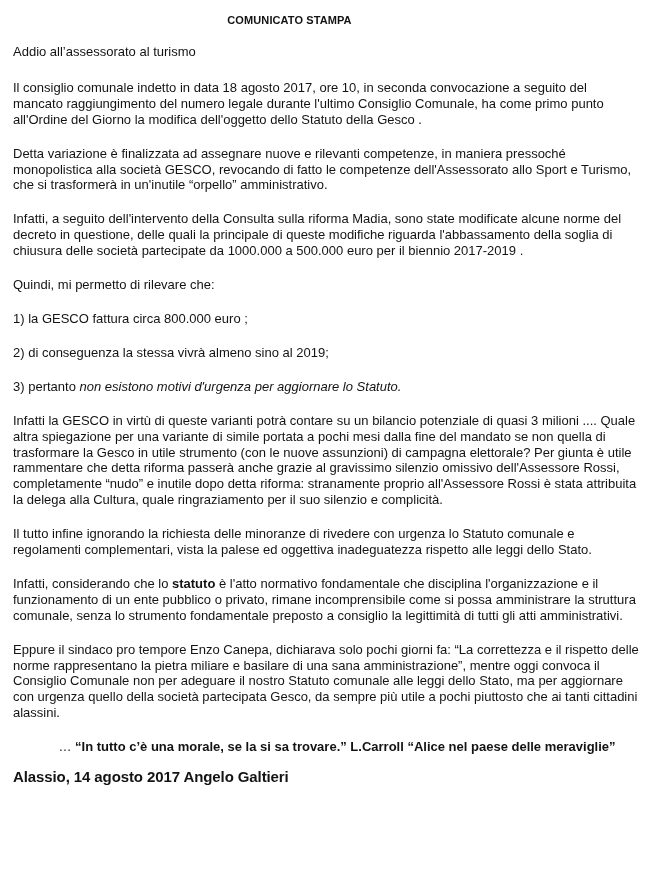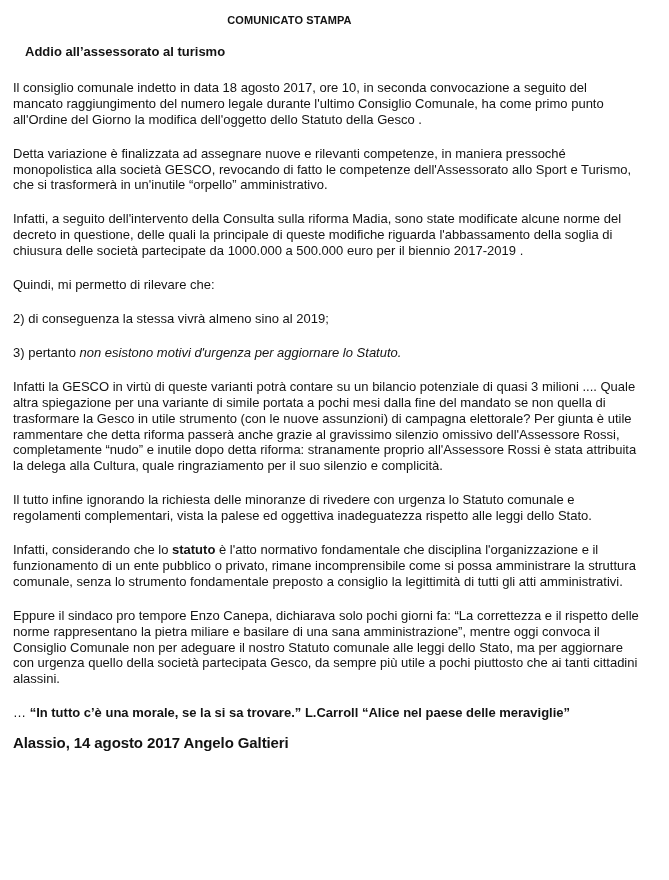--- a/index.html
+++ b/index.html
@@ -23,34 +23,35 @@
   .doc-title {
     font-size: 11px;
     font-weight: bold;
     line-height: 16px;
     text-align: center;
     margin: 4px 95px 16px 0;
     letter-spacing: 0.1px;
   }
   .doc-heading {
     font-size: 13px;
-    font-weight: bold;
+    font-weight: normal;
     line-height: 15.9px;
-    margin: 0 0 20px 12px;
+    margin: 0 0 20px 0;
   }
   .para {
     margin: 0 0 18px 0;
     white-space: pre-line;
   }
   .extra-gap {
   }
   .italic { font-style: italic; }
   .bold { font-weight: bold; }
   .quote-line {
     margin-bottom: 14px;
+    text-align: center;
   }
   .footer-line {
     margin: 0;
     font-weight: bold;
     font-size: 15px;
     letter-spacing: -0.1px;
   }
 </style>
 </head>
 <body>
@@ -63,20 +64,21 @@
 mancato raggiungimento del numero legale durante l'ultimo Consiglio Comunale, ha come primo punto
 all'Ordine del Giorno la modifica dell'oggetto dello Statuto della Gesco .</p>
   <p class="para">Detta variazione è finalizzata ad assegnare nuove e rilevanti competenze, in maniera pressoché
 monopolistica alla società GESCO, revocando di fatto le competenze dell'Assessorato allo Sport e Turismo,
 che si trasformerà in un'inutile “orpello” amministrativo.</p>
   <p class="para">Infatti, a seguito dell'intervento della Consulta sulla riforma Madia, sono state modificate alcune norme del
 decreto in questione, delle quali la principale di queste modifiche riguarda l'abbassamento della soglia di
 chiusura delle società partecipate da 1000.000 a 500.000 euro per il biennio 2017-2019 .</p>
   <p class="para">Quindi, mi permetto di rilevare che:</p>
 
+  <p class="para">1) la GESCO fattura circa 800.000 euro ;</p>
   <p class="para">2) di conseguenza la stessa vivrà almeno sino al 2019;</p>
   <p class="para"><span>3) pertanto </span><span class="italic">non esistono motivi d'urgenza per aggiornare lo Statuto.</span></p>
 
   <p class="para extra-gap">Infatti la GESCO in virtù di queste varianti potrà contare su un bilancio potenziale di quasi 3 milioni .... Quale
 altra spiegazione per una variante di simile portata a pochi mesi dalla fine del mandato se non quella di
 trasformare la Gesco in utile strumento (con le nuove assunzioni) di campagna elettorale? Per giunta è utile
 rammentare che detta riforma passerà anche grazie al gravissimo silenzio omissivo dell'Assessore Rossi,
 completamente “nudo” e inutile dopo detta riforma: stranamente proprio all'Assessore Rossi è stata attribuita
 la delega alla Cultura, quale ringraziamento per il suo silenzio e complicità.</p>
   <p class="para">Il tutto infine ignorando la richiesta delle minoranze di rivedere con urgenza lo Statuto comunale e

